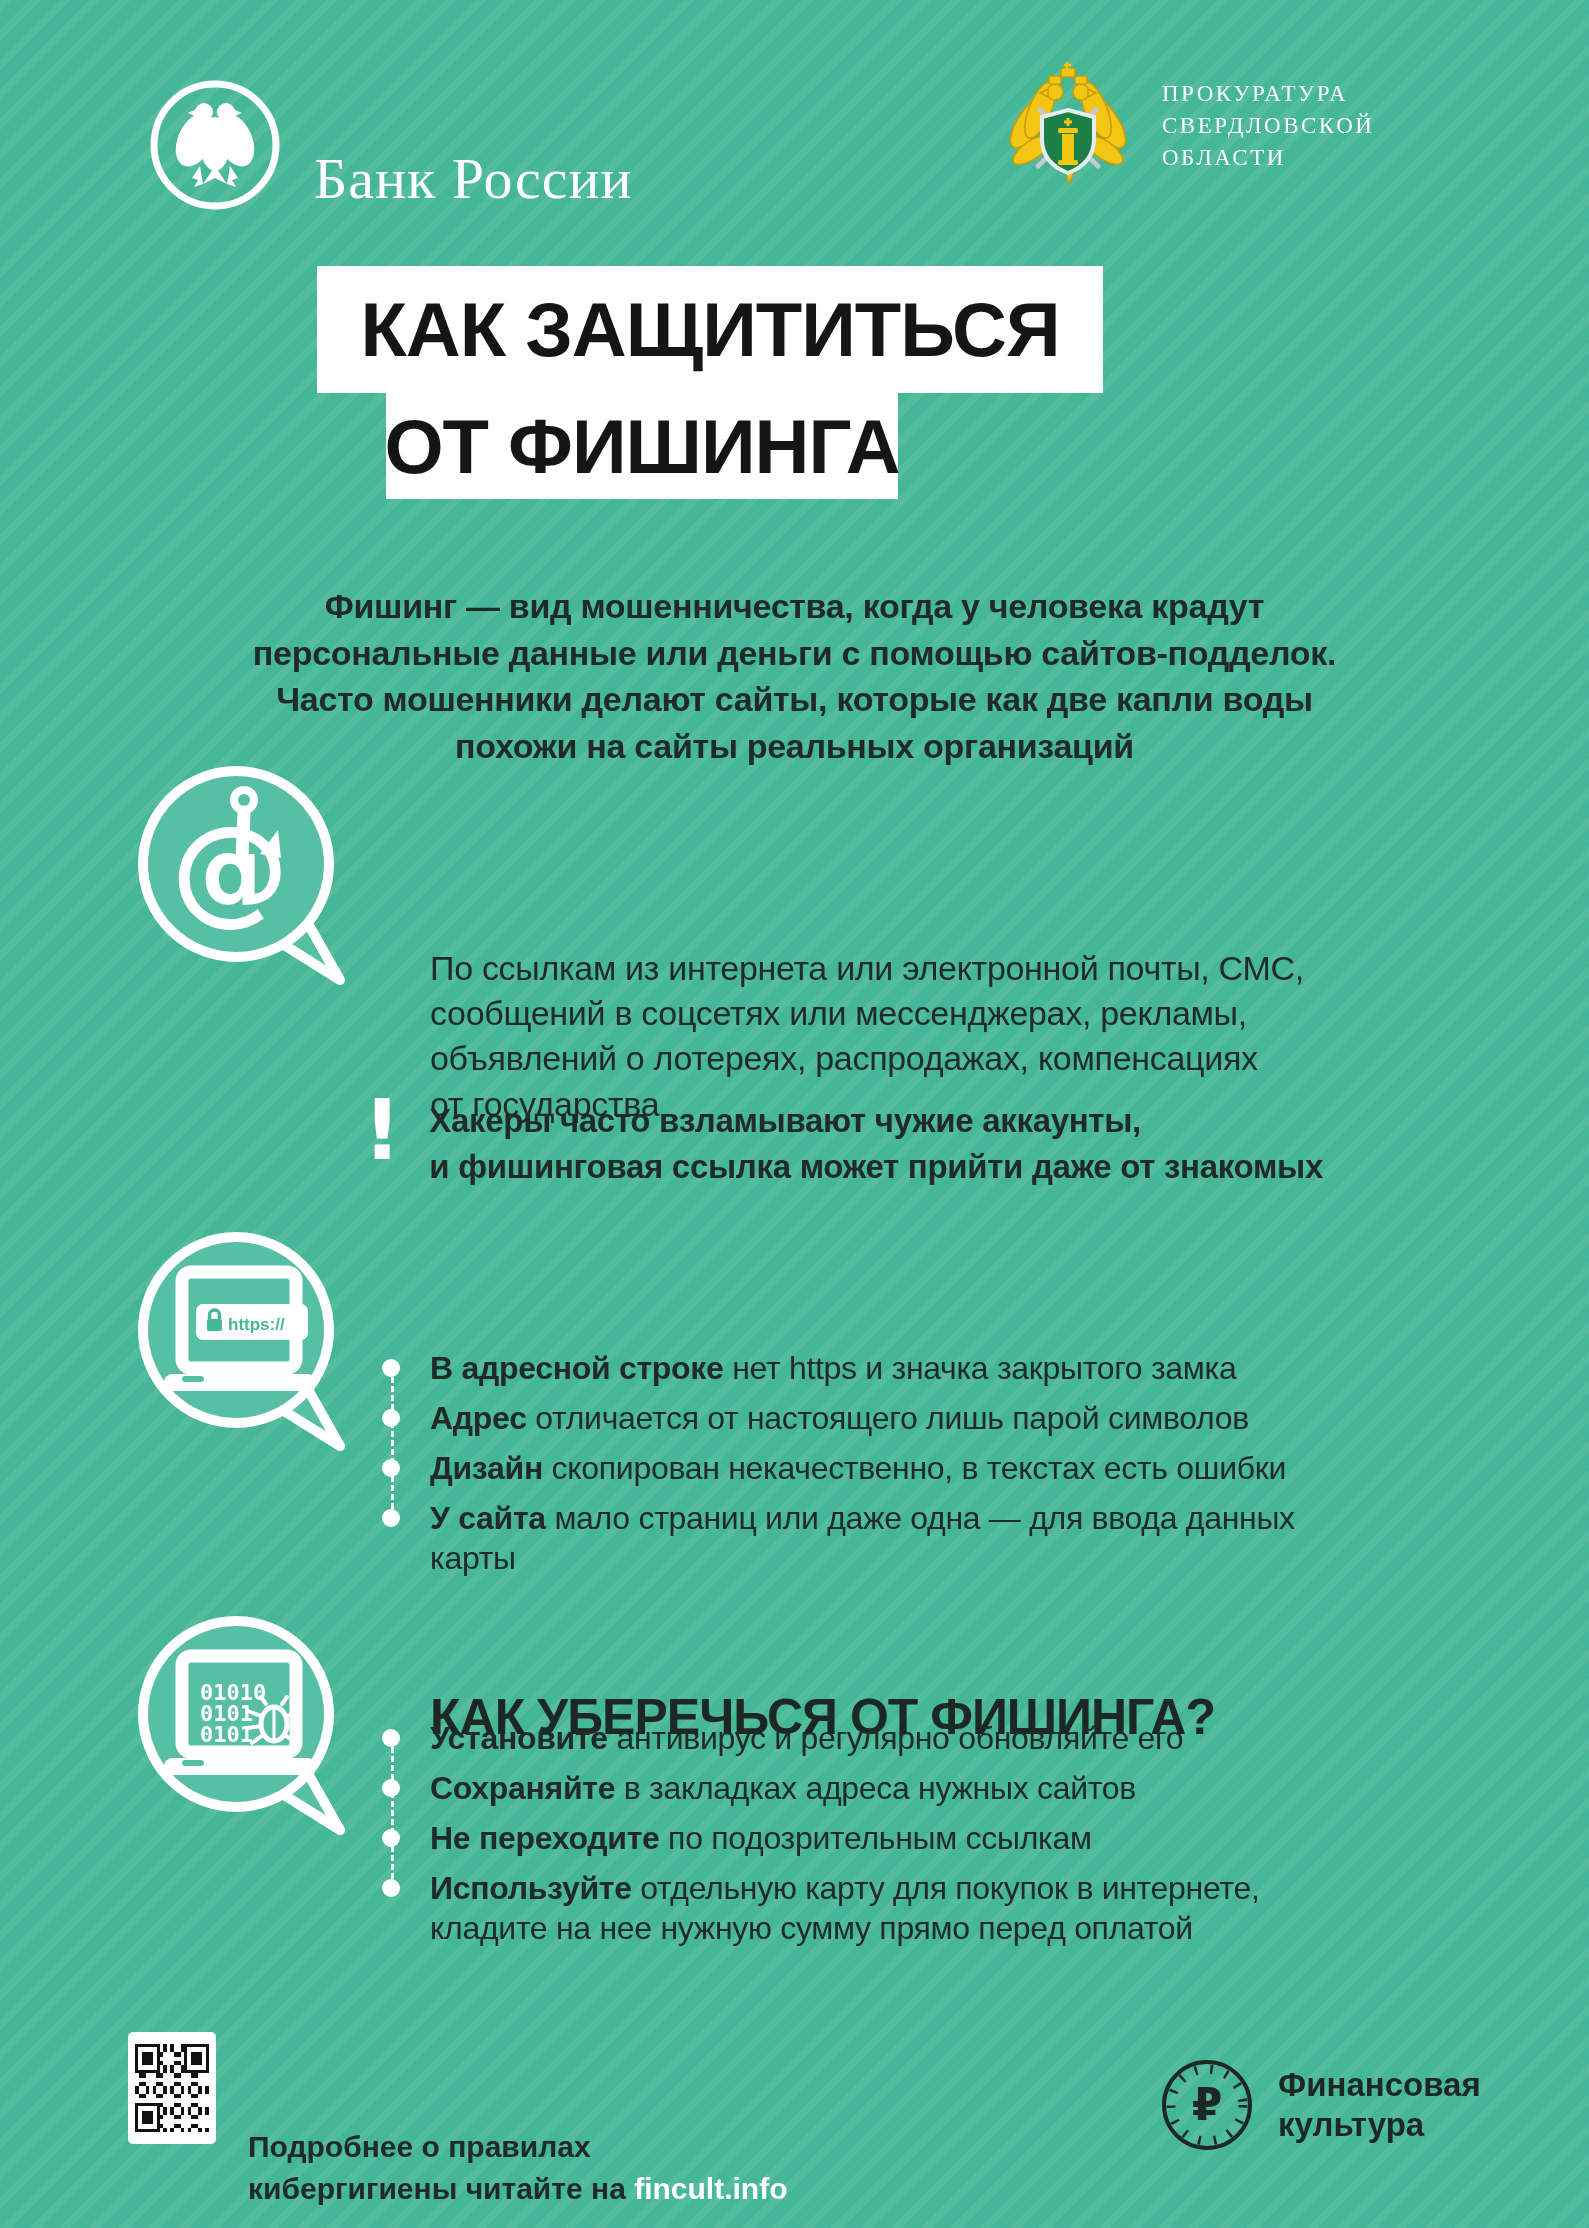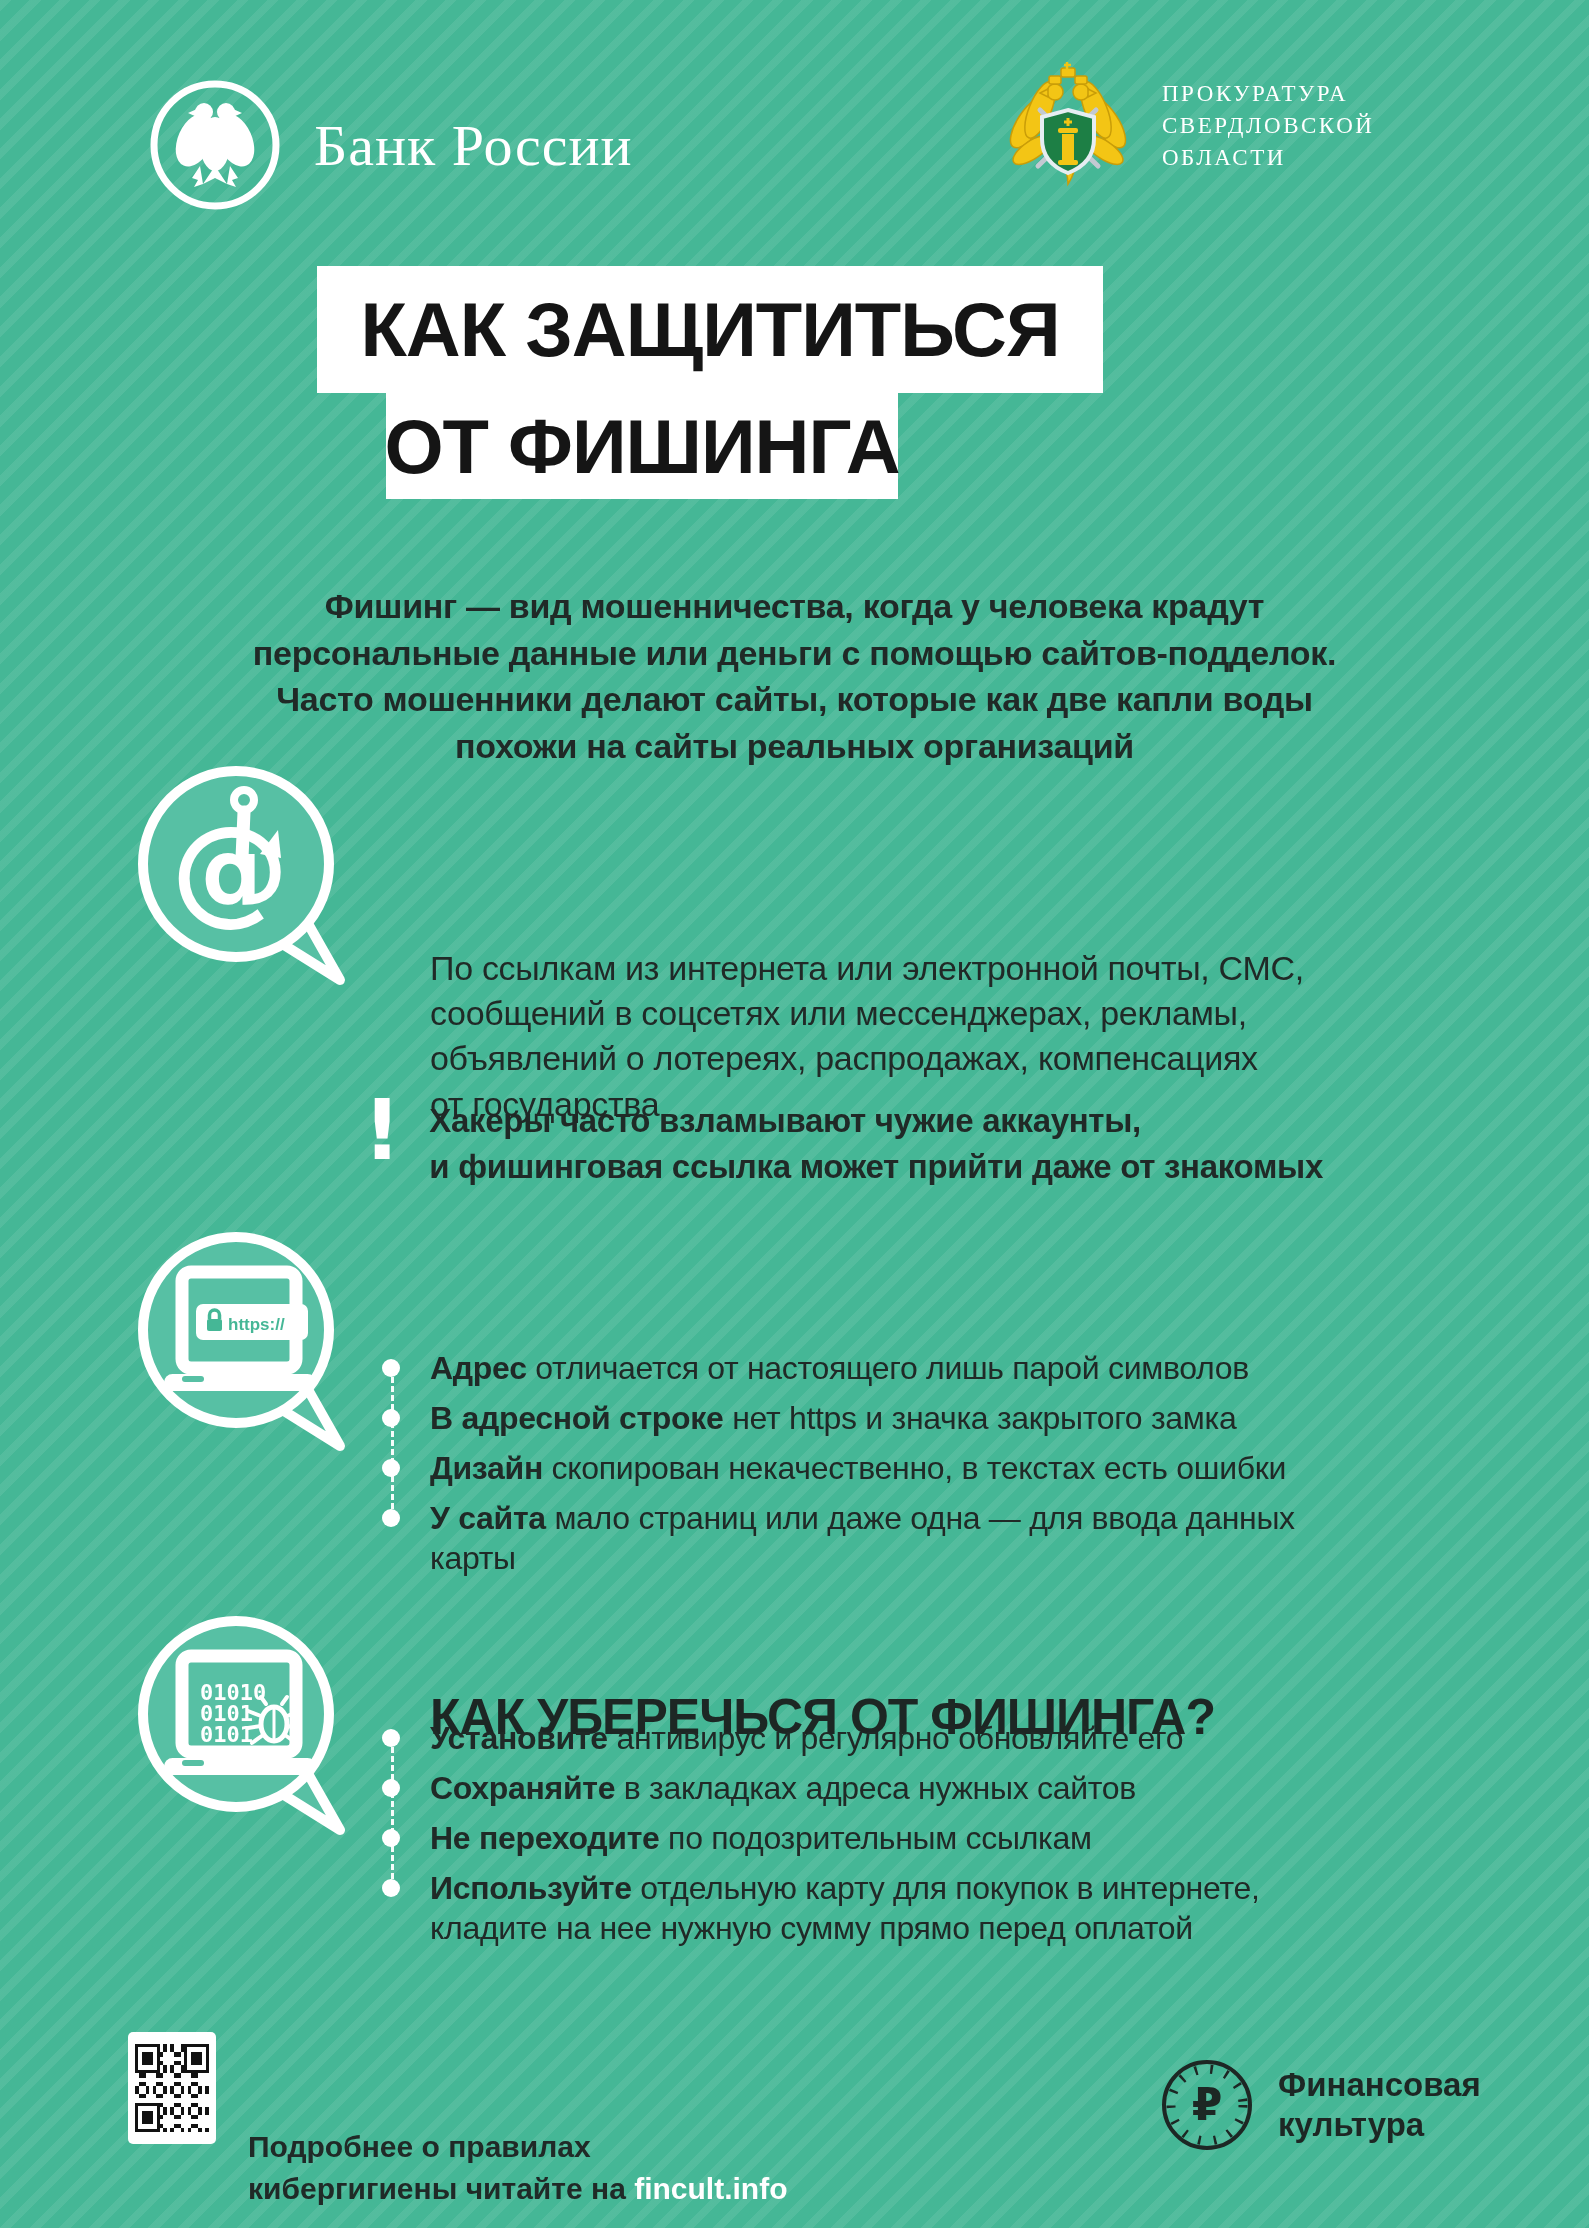--- a/index.html
+++ b/index.html
@@ -7,21 +7,21 @@
     position:relative;
     width:1589px;height:2228px;
     margin:0 auto;
     overflow:hidden;
     background-color:#45b796;
     background-image:repeating-linear-gradient(135deg, rgba(255,255,255,0.08) 0 8px, rgba(255,255,255,0) 8px 21px);
     font-family:"Liberation Sans","DejaVu Sans",sans-serif;
     color:#202a27;
   }
   
-  .cbr{position:absolute;left:148px;top:78px;display:flex;align-items:center;gap:32px;}
+  .cbr{position:absolute;left:148px;top:78px;display:flex;align-items:flex-end;gap:32px;}
   .cbr-text{color:#fff;font-family:"Liberation Serif","DejaVu Serif",serif;font-size:58px;font-weight:400;letter-spacing:1px;}
   .prok{position:absolute;left:1000px;top:58px;display:flex;align-items:center;gap:26px;}
   .prok-text{color:#fff;font-family:"Liberation Serif","DejaVu Serif",serif;font-size:23px;line-height:1.4;letter-spacing:2.5px;white-space:pre-line;}
   
   .title-box{position:absolute;background:#fff;display:flex;align-items:center;justify-content:center;}
   .title-box span{font-weight:bold;color:#151515;font-size:76px;letter-spacing:-1px;font-stretch:condensed;white-space:nowrap;}
   .title-1{left:317px;top:266px;width:786px;height:127px;}
   .title-2{left:386px;top:393px;width:512px;height:106px;}
   
   .intro{position:absolute;left:0;top:549px;width:100%;text-align:center;font-size:34px;font-weight:bold;line-height:1.37;white-space:pre-line;letter-spacing:-0.3px;}
@@ -154,22 +154,22 @@
       <rect x="58" y="152" width="22" height="6" rx="3" fill="#57c0a4"></rect>
     </g>
     <g>
       <rect x="72" y="80" width="112" height="36" rx="7" fill="#fff"></rect>
       <rect x="83" y="95" width="15" height="12" rx="2" fill="#45b796"></rect>
       <path d="M85.5 95 v-4 a5 5 0 0 1 10 0 v4" fill="none" stroke="#45b796" stroke-width="3.5"></path>
       <text x="104" y="106" font-family="Liberation Sans, sans-serif" font-size="17" font-weight="bold" fill="#45b796">https://</text>
     </g>
   </svg>
   <ul class="blist" style="top:1348px">
+    <li><b>В адресной строке</b><span> нет https и значка закрытого замка</span></li>
     <li><b>Адрес</b><span> отличается от настоящего лишь парой символов</span></li>
-    <li><b>В адресной строке</b><span> нет https и значка закрытого замка</span></li>
     <li><b>Дизайн</b><span> скопирован некачественно, в текстах есть ошибки</span></li>
     <li><b>У сайта</b><span> мало страниц или даже одна — для ввода данных
 карты</span></li>
   </ul>
 
   <svg class="icon-bubble" style="top:1608px" viewBox="0 0 242 230">
     <path d="M152 182 L216 222 L178 155 Z" fill="#57c0a4" stroke="#fff" stroke-width="10" stroke-linejoin="round"></path>
     <circle cx="112" cy="106" r="93" fill="#57c0a4" stroke="#fff" stroke-width="10"></circle>
     <g>
       <rect x="58" y="48" width="114" height="96" rx="9" fill="none" stroke="#fff" stroke-width="13"></rect>

